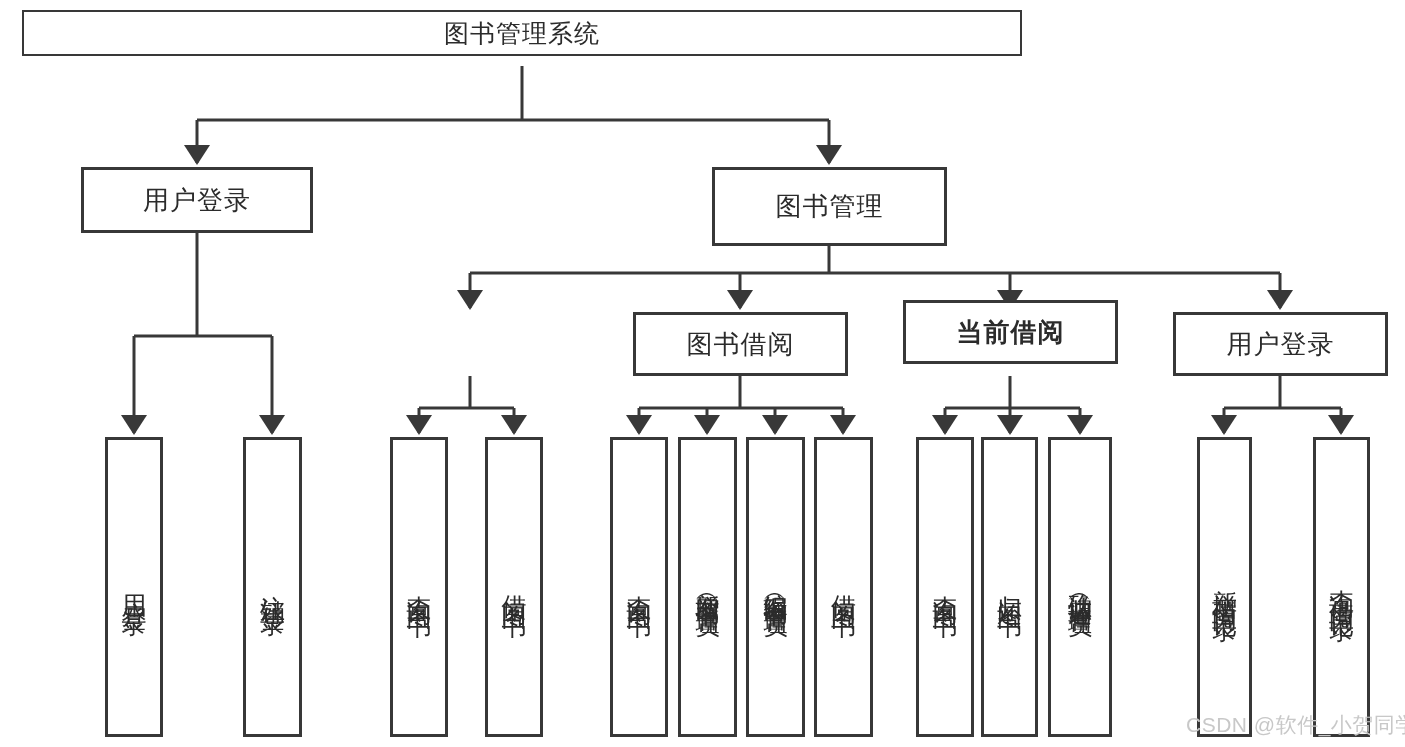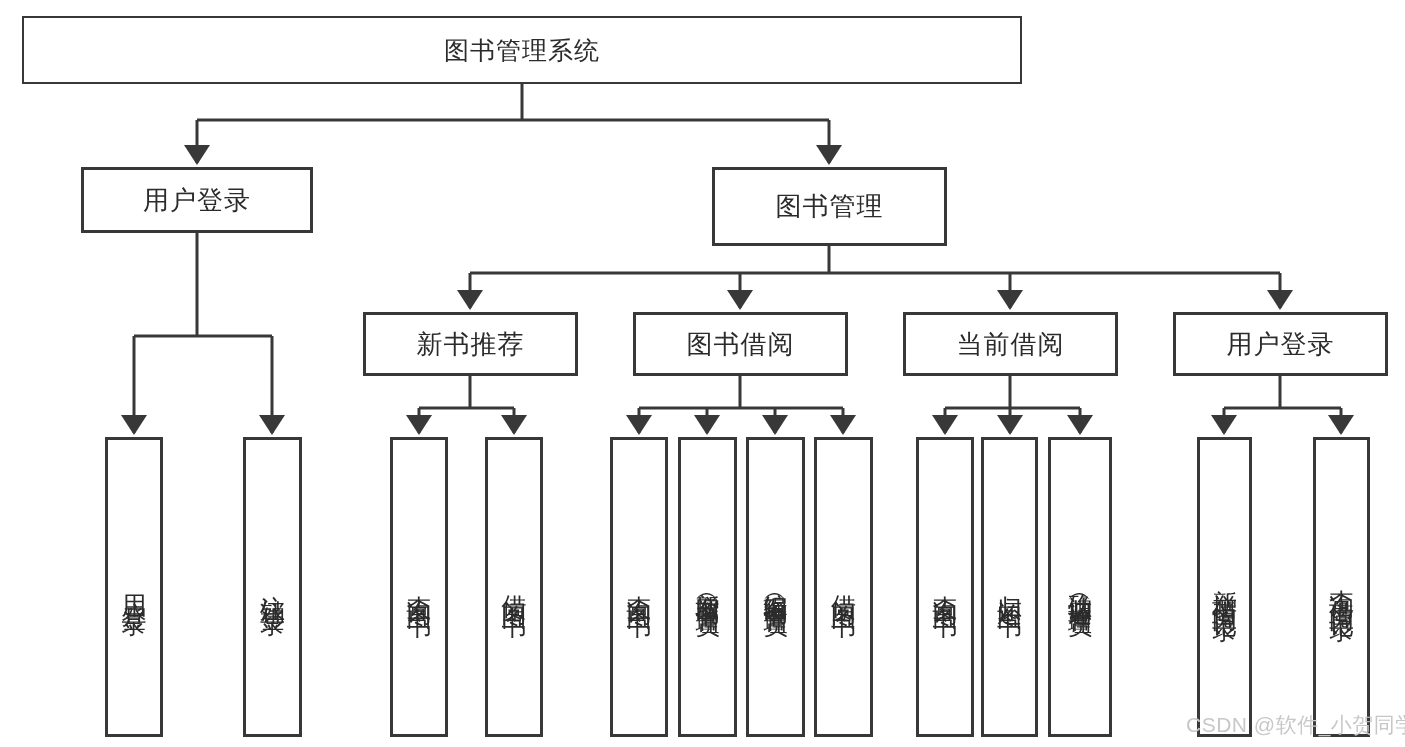--- a/index.html
+++ b/index.html
@@ -80,38 +80,35 @@
       <path marker-end="url(#ah)" d="M1080 408 V433"></path>
     </g>
 
     <g stroke="#383838" stroke-width="3" fill="none">
       <path d="M1280 376 V408 M1224 408 H1341"></path>
       <path marker-end="url(#ah)" d="M1224 408 V433"></path>
       <path marker-end="url(#ah)" d="M1341 408 V433"></path>
     </g>
   </svg>
 
-  <div class="box root-box" style="left:22px;top:16px;width:1000px;height:68px;">
+  <div class="box root-box" style="left:22px;top:10px;width:1000px;height:46px;">
     <span class="hlabel">图书管理系统</span>
   </div>
 
   <div class="box" style="left:81px;top:167px;width:232px;height:66px;">
     <span class="hlabel">用户登录</span>
   </div>
   <div class="box" style="left:712px;top:167px;width:235px;height:79px;">
     <span class="hlabel">图书管理</span>
   </div>
 
-  <div class="box" style="left:363px;top:312px;width:215px;height:64px;">
-    <span class="hlabel">新书推荐</span>
-  </div>
   <div class="box" style="left:633px;top:312px;width:215px;height:64px;">
     <span class="hlabel">图书借阅</span>
   </div>
-  <div class="box" style="left:903px;top:312px;width:215px;height:64px;">
+  <div class="box" style="left:903px;top:300px;width:215px;height:64px;font-weight:bold;">
     <span class="hlabel">当前借阅</span>
   </div>
   <div class="box" style="left:1173px;top:312px;width:215px;height:64px;">
     <span class="hlabel">用户登录</span>
   </div>
 
   <div class="box leaf" style="left:105px;width:58px;">
     <span class="vtext">用户登录</span>
   </div>
   <div class="box leaf" style="left:243px;width:59px;">

